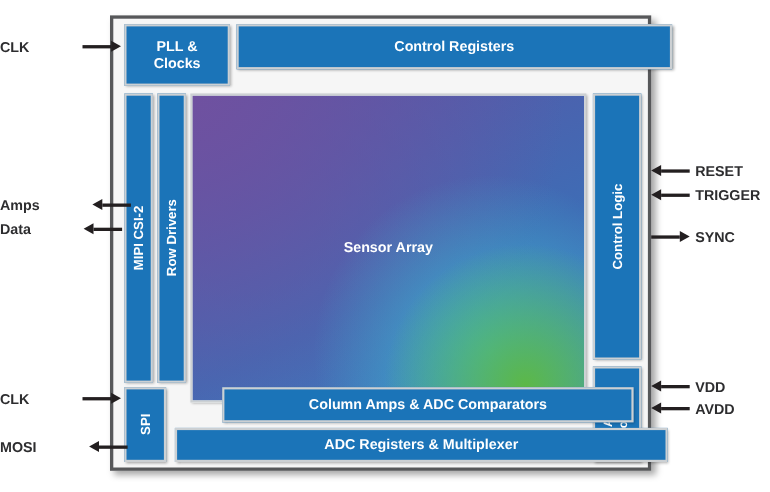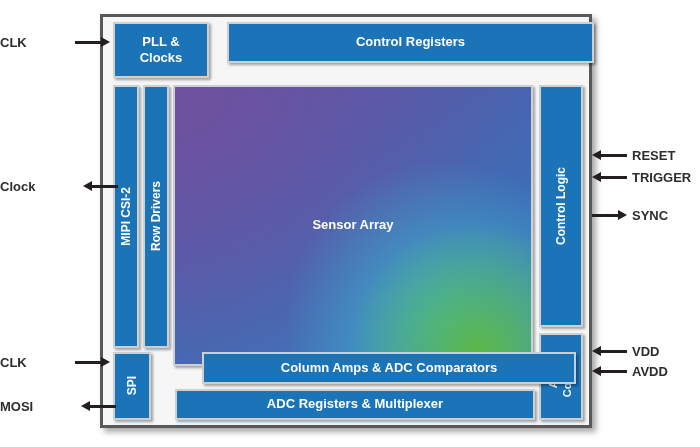--- a/index.html
+++ b/index.html
@@ -17,36 +17,36 @@
     position:absolute; box-sizing:border-box;
     background:#1b74b8; border:2px solid #ccd0d3;
     box-shadow:1.5px 1.5px 2.5px rgba(0,0,0,0.35);
     color:#ffffff; font-weight:bold; font-size:13px;
     display:flex; align-items:center; justify-content:center;
     text-align:center; white-space:pre-line; line-height:1.25;
   }
   .vtext { writing-mode:vertical-rl; transform:rotate(180deg); }
 
   .blk-pll        { left:10px;  top:5px;   width:96px;  height:56px; }
-  .blk-cregs      { left:112px; top:5px;   width:367px; height:41px;margin-left:12px; }
+  .blk-cregs      { left:112px; top:5px;   width:396px; height:41px; }
   .blk-mipi       { left:10px;  top:68px;  width:26px;  height:263px; font-size:12px; }
   .blk-rowdrv     { left:40px;  top:68px;  width:26px;  height:263px; font-size:12px; }
   .blk-sensor     {
     left:70px; top:68px; width:360px; height:281px;
     background:
       radial-gradient(circle at 85% 95%, #5cb848 0%, rgba(92,184,72,0) 32%),
       radial-gradient(circle at 76% 84%, rgba(62,182,207,0.9) 0%, rgba(62,182,207,0) 45%),
       radial-gradient(circle at 0% 0%, #6f51a0 0%, rgba(111,81,160,0) 75%),
       linear-gradient(155deg, #5b55a5 0%, #3f6cb5 60%, #3c86c5 100%);
   }
   .blk-ctllogic   { left:436px; top:68px;  width:44px;  height:242px; font-size:12px; }
   .blk-adccnt     { left:436px; top:316px; width:44px;  height:87px;  font-size:11px; }
   .blk-spi        { left:10px;  top:335px; width:38px;  height:68px;  font-size:12px; }
   .blk-colamps    { left:56px;  top:335px; width:374px; height:32px;margin-left:43px; }
-  .blk-adcregs    { left:72px;  top:372px; width:360px; height:31px; }
+  .blk-adcregs    { left:56px;  top:372px; width:448px; height:31px; }
 
   .sig {
     position:absolute; height:16px; display:flex; align-items:center; gap:5px;
     font-size:13px; font-weight:bold; color:#2d2d2f;
   }
   .sig-left  { left:0;   width:100px; justify-content:flex-start;gap:48px; }
   .sig-right { left:592px; width:108px; justify-content:flex-start; }
 
   .arrow { display:flex; align-items:center; }
   .shaft { width:26px; height:3px; background:#231f20; }
@@ -77,21 +77,28 @@
 
   <div class="sig sig-left" style="top:34px">
     <span>CLK</span>
     <span class="arrow">
         <span class="shaft"></span>
         <span class="head-r"></span>
       </span>
   </div>
 
   <div class="sig sig-left" style="top:178px">
-    <span>Clock</span>
+    <span>Amps</span>
+    <span class="arrow">
+        <span class="head-l"></span>
+        <span class="shaft"></span>
+      </span>
+  </div>
+  <div class="sig sig-left" style="top:200px">
+    <span>Data</span>
     <span class="arrow">
         <span class="head-l"></span>
         <span class="shaft"></span>
       </span>
   </div>
 
   <div class="sig sig-left" style="top:354px">
     <span>CLK</span>
     <span class="arrow">
         <span class="shaft"></span>

